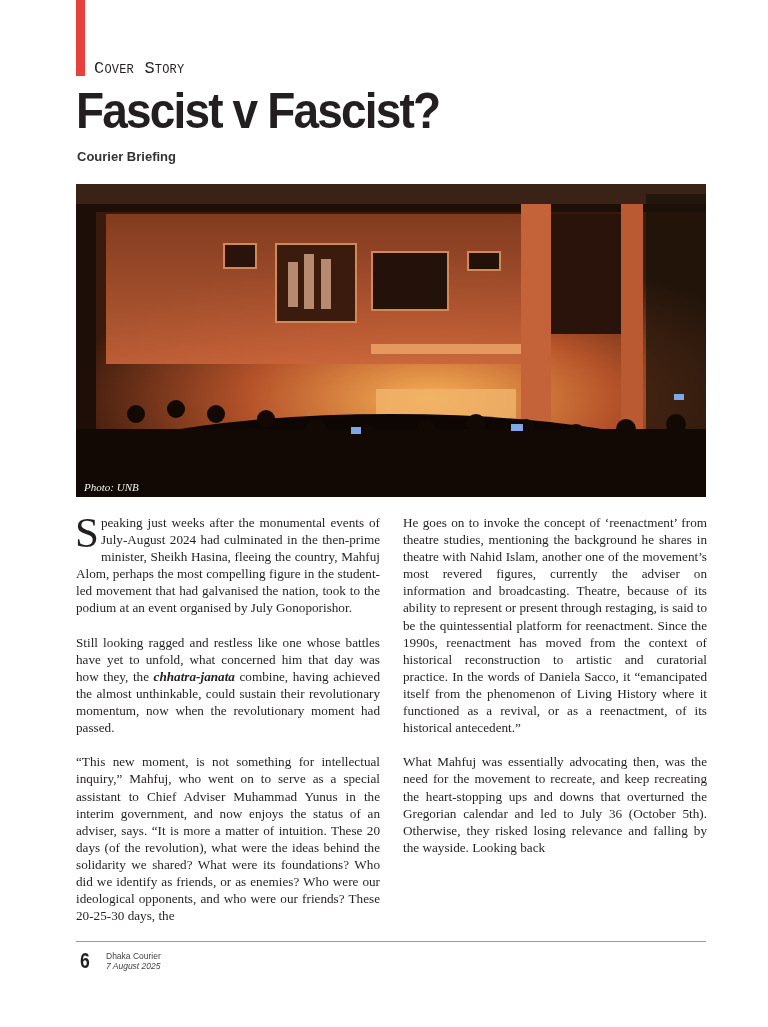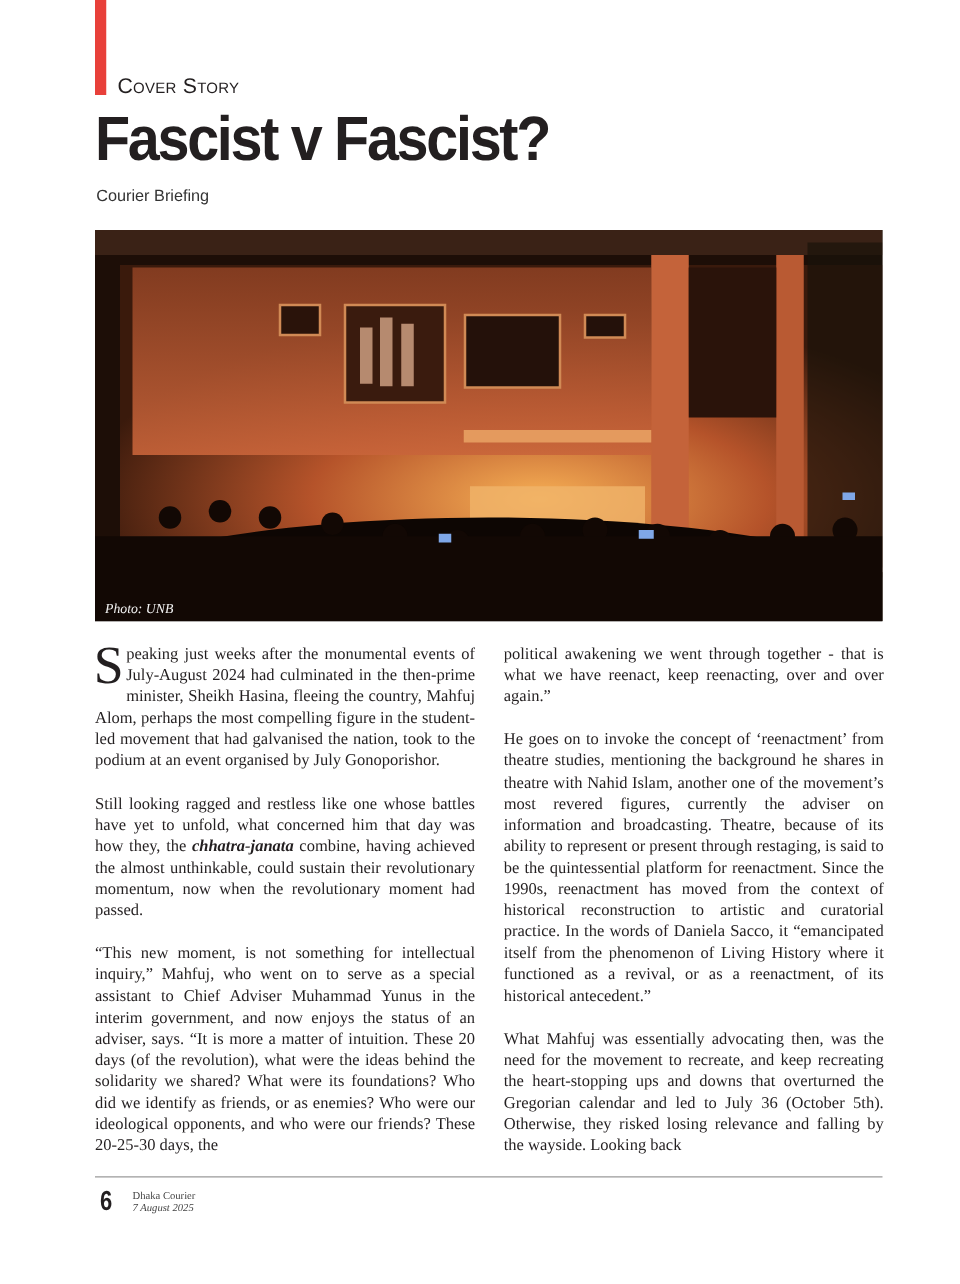--- a/index.html
+++ b/index.html
@@ -1,31 +1,31 @@
 <!DOCTYPE html>
 <html><head>
 <meta charset="utf-8">
 <style>
   html, body { margin:0; padding:0; background:#ffffff; }
   body { width:768px; height:1027px; position:relative; overflow:hidden; font-family:"Liberation Serif", serif; color:#231f20; }
   .red-bar { position:absolute; left:76px; top:0; width:9px; height:76px; background:#e8403a; }
-  .section { position:absolute; left:94px; top:59px; font-family:Liberation Sans, sans-serif; font-size:17px; font-variant:small-caps; letter-spacing:0.2px; color:#231f20; line-height:20px; }
+  .section { position:absolute; left:94px; top:59px; font-family:Liberation Mono, monospace; font-size:17px; font-variant:small-caps; letter-spacing:0.2px; color:#231f20; line-height:20px; }
   .title { position:absolute; left:76px; top:82px; font-family:"Liberation Sans", sans-serif; font-weight:bold; font-size:50px; line-height:58px; letter-spacing:-2px; color:#231f20; transform:scaleX(0.92); transform-origin:left top; white-space:nowrap; }
-  .byline { position:absolute; left:77px; top:149px; font-family:"Liberation Sans", sans-serif; font-size:13px; color:#333; }
+  .byline { position:absolute; left:77px; top:149px; font-family:"Liberation Sans", sans-serif; font-size:13px; color:#333;font-weight:bold; }
   .photo { position:absolute; left:76px; top:184px; width:630px; height:313px; overflow:hidden; background:#1a0d06; }
   .photo svg { display:block; }
   .credit { position:absolute; left:8px; bottom:4px; font-family:"Liberation Serif", serif; font-style:italic; font-size:11px; color:#f2f2f2; }
   .col { position:absolute; top:514px; width:304px; font-size:13.2px; line-height:17.1px; text-align:justify; color:#231f20; }
   .col p { margin:0 0 17.1px 0; }
   .col1 { left:76px; }
   .col2 { left:403px; }
   .dropcap { float:left; font-size:43px; line-height:34px; margin:2px 2px 0 -1px; }
   .rule { position:absolute; left:76px; top:941px; width:630px; height:1px; background:#9a9a9a; }
   .pageno { position:absolute; left:80px; top:948px; font-family:"Liberation Sans", sans-serif; font-weight:bold; font-size:22px; color:#231f20; transform:scaleX(0.8); transform-origin:left top; }
-  .pub { position:absolute; left:106px; top:951px; font-family:Liberation Serif, serif; font-size:8.5px; line-height:10px; color:#444; }
+  .pub { position:absolute; left:106px; top:951px; font-family:Liberation Sans, sans-serif; font-size:8.5px; line-height:10px; color:#444; }
   .pub .date { font-style:italic; }
 </style>
 </head>
 <body>
 
 <div class="red-bar"></div>
 <div class="section">Cover Story</div>
 <div class="title">Fascist v Fascist?</div>
 <div class="byline">Courier Briefing</div>
 
@@ -86,21 +86,20 @@
   <div class="credit">Photo: UNB</div>
 </div>
 
 <div class="col col1">
   <p><span class="dropcap">S</span><span>peaking just weeks after the monumental events of July-August 2024 had culminated in the then-prime minister, Sheikh Hasina, fleeing the country, Mahfuj Alom, perhaps the most compelling figure in the student-led movement that had galvanised the nation, took to the podium at an event organised by July Gonoporishor.</span></p>
   <p><span>Still looking ragged and restless like one whose battles have yet to unfold, what concerned him that day was how they, the </span><b><i>chhatra-janata</i></b><span> combine, having achieved the almost unthinkable, could sustain their revolutionary momentum, now when the revolutionary moment had passed.</span></p>
   <p>“This new moment, is not something for intellectual inquiry,” Mahfuj, who went on to serve as a special assistant to Chief Adviser Muhammad Yunus in the interim government, and now enjoys the status of an adviser, says. “It is more a matter of intuition. These 20 days (of the revolution), what were the ideas behind the solidarity we shared? What were its foundations? Who did we identify as friends, or as enemies? Who were our ideological opponents, and who were our friends? These 20-25-30 days, the</p>
 </div>
 
 <div class="col col2">
-  <p>political awakening we went through together - that is what we have reenact, keep reenacting, over and over again.”</p>
   <p>He goes on to invoke the concept of ‘reenactment’ from theatre studies, mentioning the background he shares in theatre with Nahid Islam, another one of the movement’s most revered figures, currently the adviser on information and broadcasting. Theatre, because of its ability to represent or present through restaging, is said to be the quintessential platform for reenactment. Since the 1990s, reenactment has moved from the context of historical reconstruction to artistic and curatorial practice. In the words of Daniela Sacco, it “emancipated itself from the phenomenon of Living History where it functioned as a revival, or as a reenactment, of its historical antecedent.”</p>
   <p>What Mahfuj was essentially advocating then, was the need for the movement to recreate, and keep recreating the heart-stopping ups and downs that overturned the Gregorian calendar and led to July 36 (October 5th). Otherwise, they risked losing relevance and falling by the wayside. Looking back</p>
 </div>
 
 <div class="rule"></div>
 <div class="pageno">6</div>
 <div class="pub">
   <div>Dhaka Courier</div>
   <div class="date">7 August 2025</div>
 </div>

